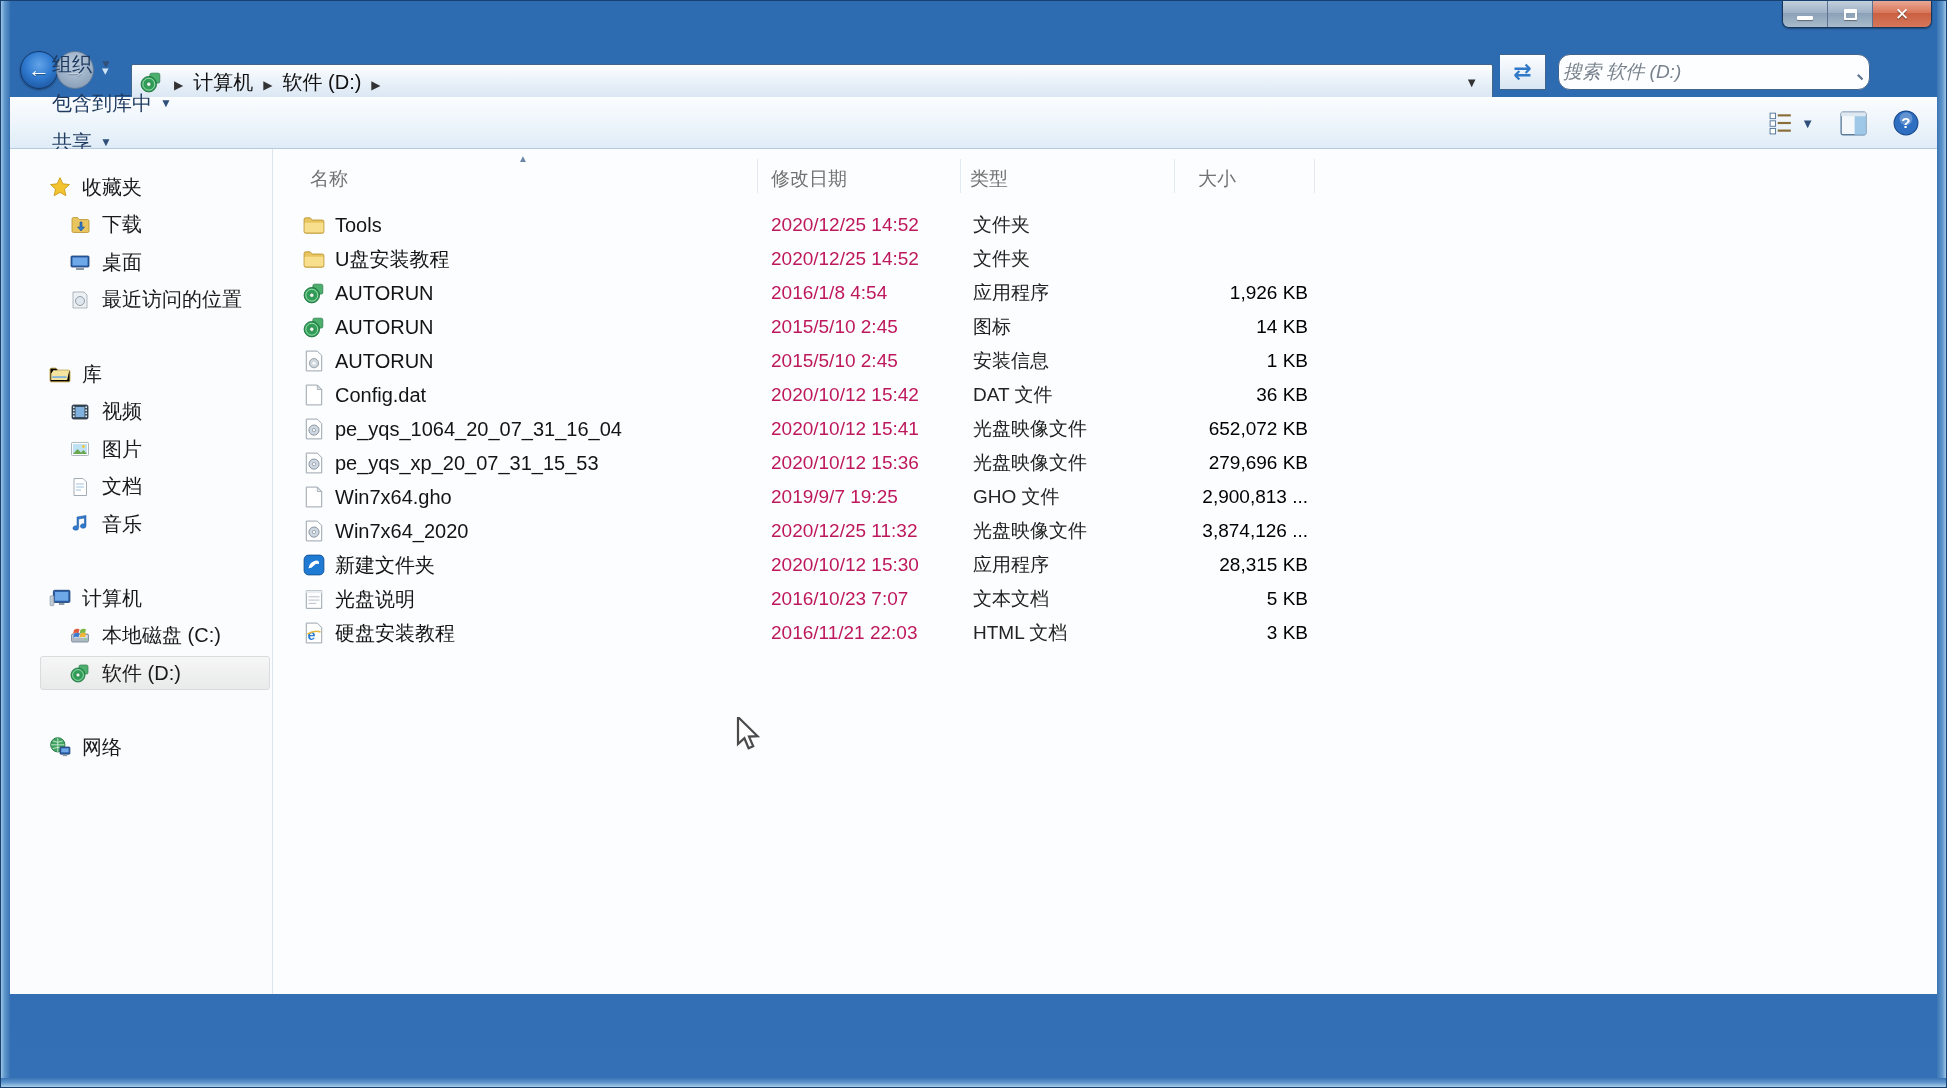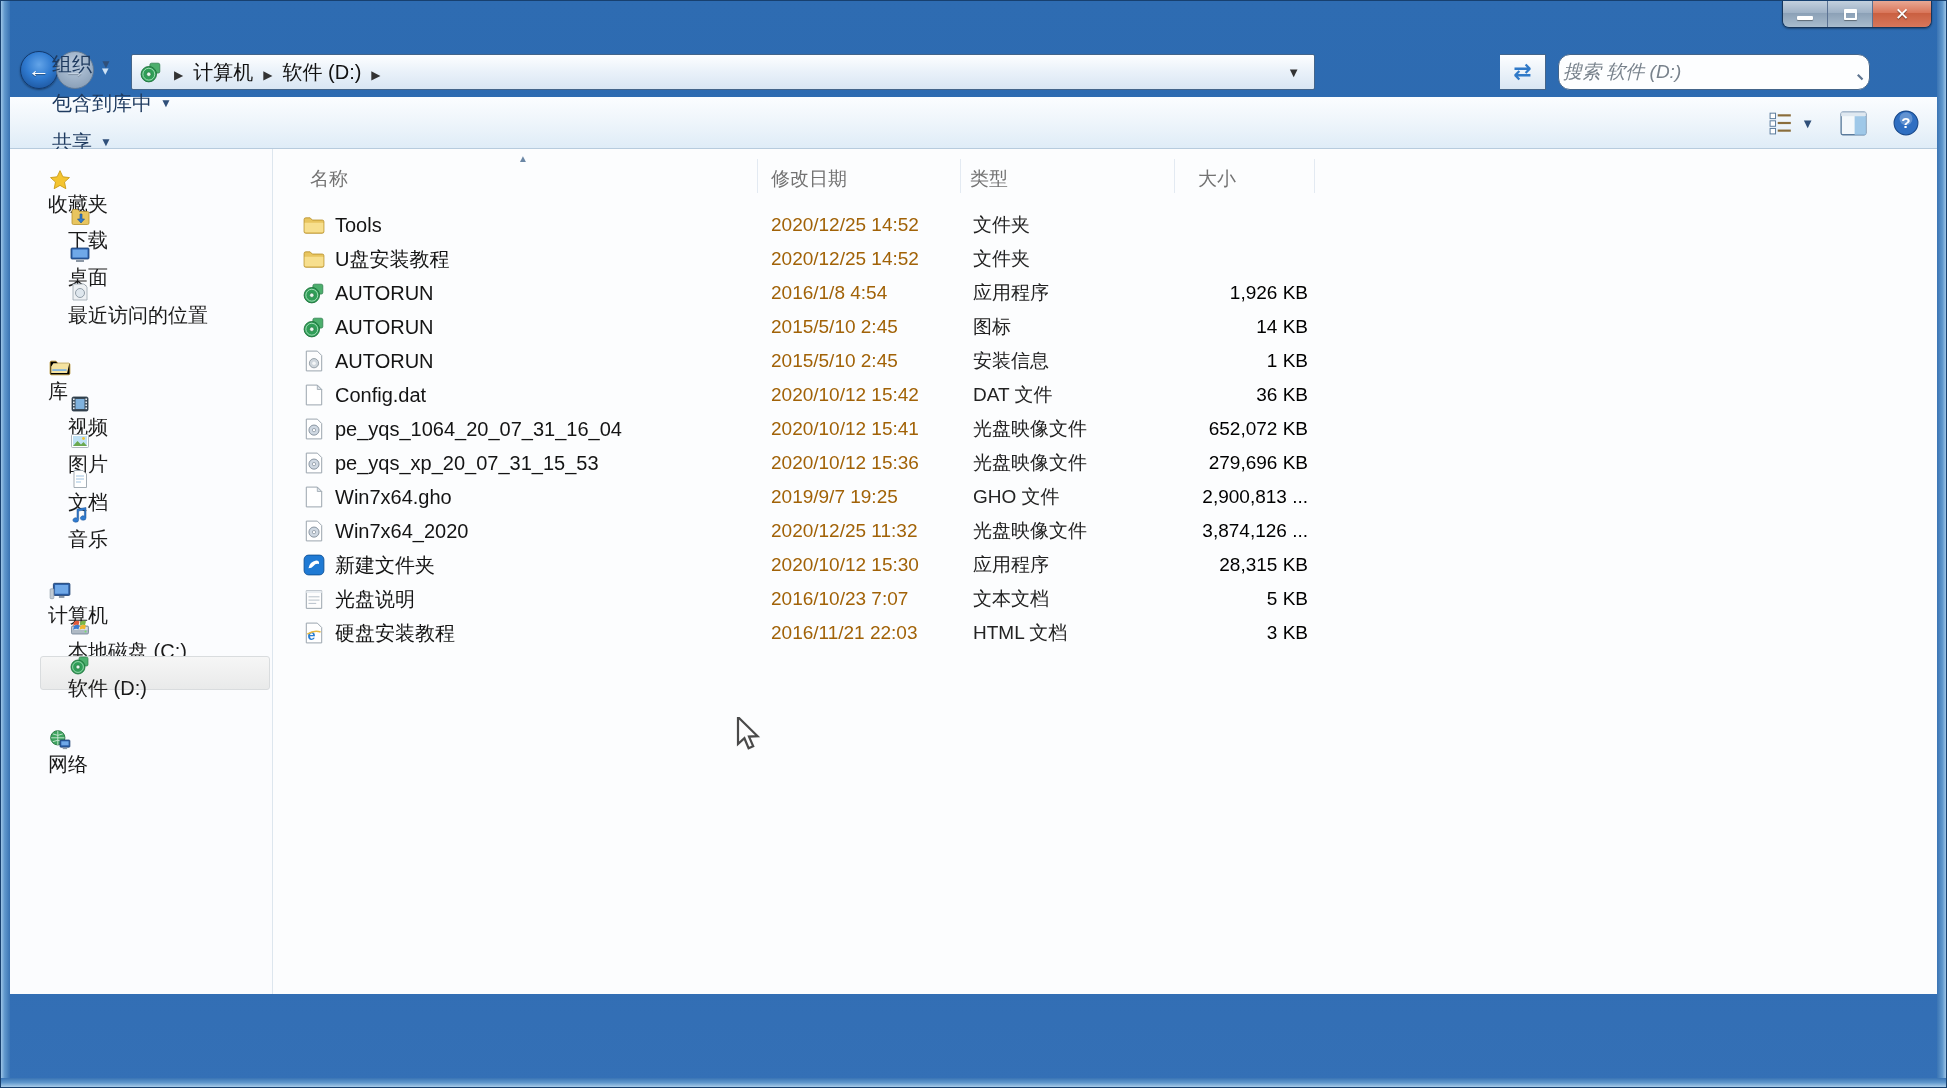--- a/index.html
+++ b/index.html
@@ -32,21 +32,21 @@
   
   .navrow{position:absolute;left:9px;top:48px;width:1929px;height:48px;}
   .nav-btn{position:absolute;top:2px;width:38px;height:38px;border-radius:50%;}
   .nav-back{left:10px;background:radial-gradient(circle at 50% 35%,#63a4e8 0%,#2f7ad0 45%,#174a8e 100%);
     border:1px solid #123a6e;box-shadow:0 1px 2px rgba(0,0,0,.4);}
   .nav-fwd{left:46px;background:radial-gradient(circle at 50% 35%,#d6dee8 0%,#aebbc9 55%,#8d9dae 100%);
     border:1px solid #6e7f92;opacity:.85;}
   .nav-arrow{position:absolute;left:50%;top:50%;transform:translate(-50%,-50%);font-size:22px;color:#fff;font-weight:bold;line-height:1;text-shadow:0 1px 1px rgba(0,0,0,.4);}
   .nav-fwd .nav-arrow{color:#f2f5f8;opacity:.65;}
   .nav-chevron{position:absolute;left:92px;top:14px;color:#cfe3f6;font-size:13px;}
-  .addressbar{position:absolute;left:121px;top:5px;width:1184px;height:36px;
+  .addressbar{position:absolute;left:121px;top:15px;width:1362px;height:36px;
     background:linear-gradient(180deg,#fdfeff 0%,#e9f1f9 50%,#d9e6f3 100%);
     border:1px solid #44658a;border-radius:2px;display:flex;align-items:center;padding:0 8px;}
   .crumb-sep{color:#333;font-size:12px;margin:0 10px;}
   .crumb{font-size:20px;color:#111;white-space:nowrap;}
   .addr-dd{margin-left:auto;color:#333;font-size:13px;padding:0 6px;}
   .refresh-btn{position:absolute;left:1490px;top:5px;width:46px;height:36px;
     background:linear-gradient(180deg,#fdfeff,#d9e6f3);border:1px solid #44658a;border-left:none;
     display:flex;align-items:center;justify-content:center;}
   .searchbox{position:absolute;left:1548px;top:5px;width:312px;height:36px;
     background:#fdfeff;border:1px solid #44658a;border-radius:12px;
@@ -62,35 +62,35 @@
     padding:6px 8px;border-radius:3px;white-space:nowrap;}
   .tb-btn .dd{font-size:12px;margin-left:8px;color:#30507a;}
   .tb-right{position:absolute;right:20px;top:0;height:52px;display:flex;align-items:center;gap:26px;}
   .views-btn{display:flex;align-items:center;gap:8px;}
   .views-dd{font-size:13px;color:#30507a;}
 
   
   .body-area{position:absolute;left:9px;top:148px;width:1929px;height:845px;background:#fcfdfe;}
   .sidebar{position:absolute;left:0;top:0;width:262px;height:100%;background:#fbfcfe;}
   .side-divider{position:absolute;left:262px;top:0;width:1px;height:100%;background:#dde6ee;}
-  .side-item{position:absolute;display:flex;height:36px;font-size:20px;color:#1a1a1a;white-space:nowrap;flex-direction:column;}
+  .side-item{position:absolute;display:flex;align-items:center;height:36px;font-size:20px;color:#1a1a1a;white-space:nowrap;}
   .side-item .icon{display:inline-flex;width:24px;justify-content:center;margin-right:10px;}
   .side-sel{position:absolute;left:30px;right:2px;height:34px;border:1px solid #d9dcde;border-radius:3px;
     background:linear-gradient(180deg,#f6f6f6,#e9eaea);}
 
   
   .filearea{position:absolute;left:263px;top:0;right:0;bottom:0;}
   .col-header{position:absolute;left:0;top:8px;height:38px;right:0;}
   .col-label{position:absolute;top:9px;font-size:19px;color:#737373;white-space:nowrap;}
   .col-sep{position:absolute;top:2px;height:34px;width:1px;background:#e3eaf2;}
   .sort-arrow{position:absolute;top:-4px;font-size:10px;color:#6b87a5;}
   .file-row{position:absolute;left:20px;height:34px;display:flex;align-items:center;width:1030px;}
   .file-row .icon{position:absolute;left:10px;width:22px;display:flex;justify-content:center;}
   .cell-name{position:absolute;left:42px;font-size:20px;color:#141414;white-space:nowrap;}
-  .cell-date{position:absolute;left:478px;font-size:19px;color:#a16207;white-space:nowrap;}
+  .cell-date{position:absolute;left:478px;font-size:19px;color:#be185d;white-space:nowrap;}
   .cell-type{position:absolute;left:680px;font-size:19px;color:#222;white-space:nowrap;}
   .cell-size{position:absolute;left:790px;width:225px;text-align:right;font-size:19px;color:#000000;white-space:nowrap;}
   .row-selected{position:absolute;left:4px;top:-1px;width:1016px;height:34px;
     border:1px solid #c6d9ee;border-radius:2px;background:linear-gradient(180deg,#fdfeff,#f2f8fd);z-index:-1;}
 
   
   .statusbar{position:absolute;left:9px;bottom:9px;width:1929px;height:87px;
     background:linear-gradient(180deg,#f2f7fc 0%,#e8f0f9 100%);border-top:1px solid #c8d4e2;}
   .status-icon{position:absolute;left:58px;top:8px;}
   .status-text{position:absolute;left:142px;top:18px;font-size:21px;color:#2a2a2a;}

